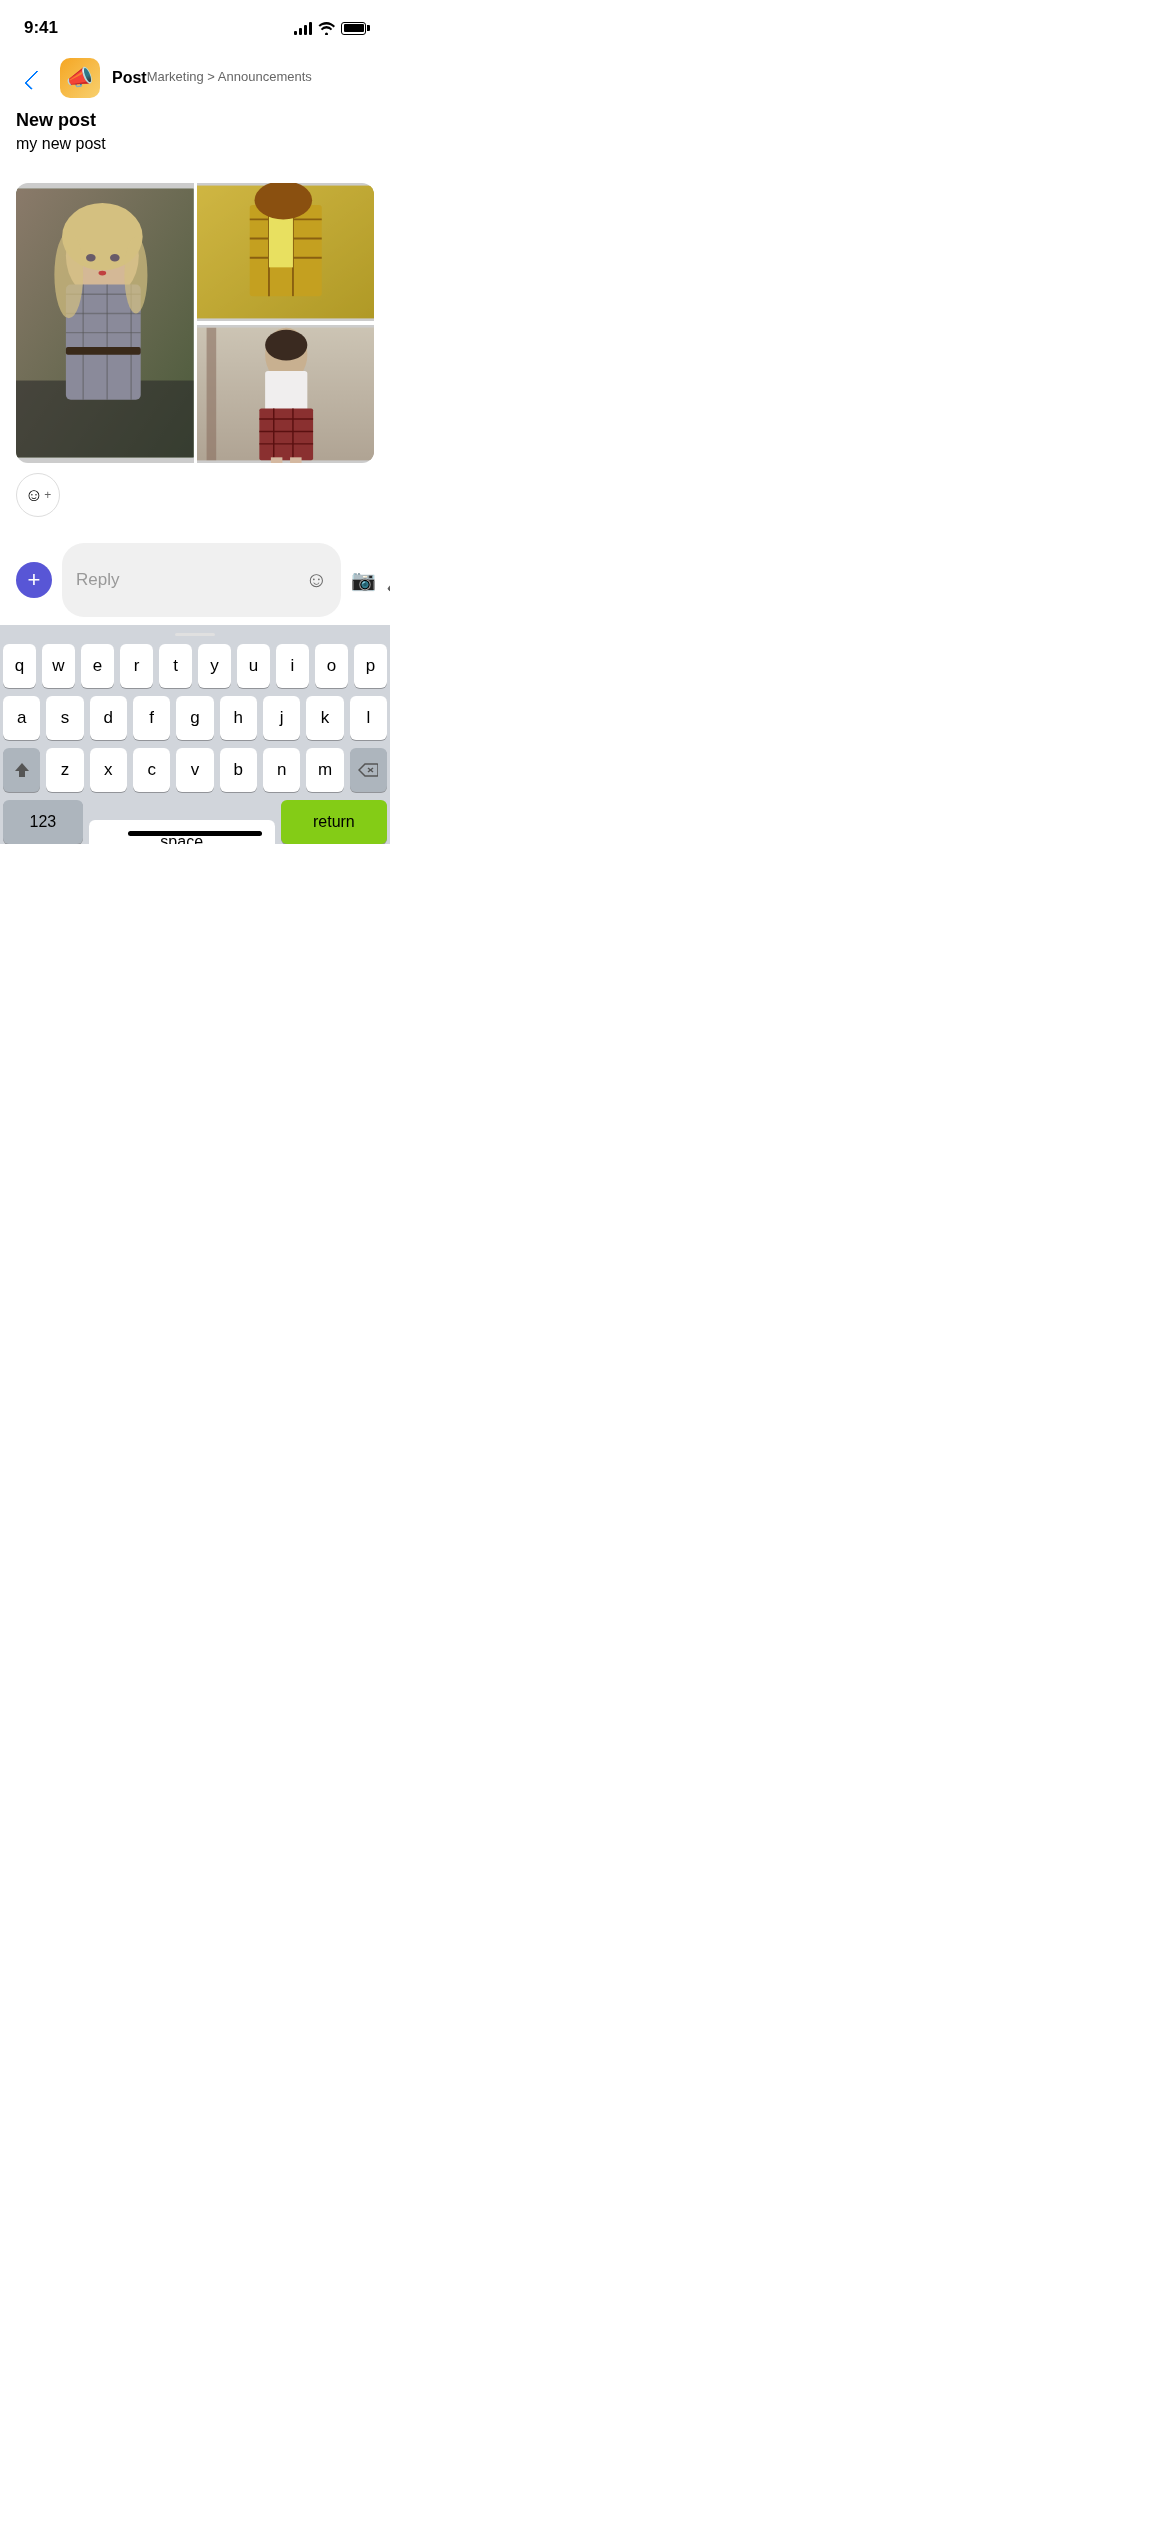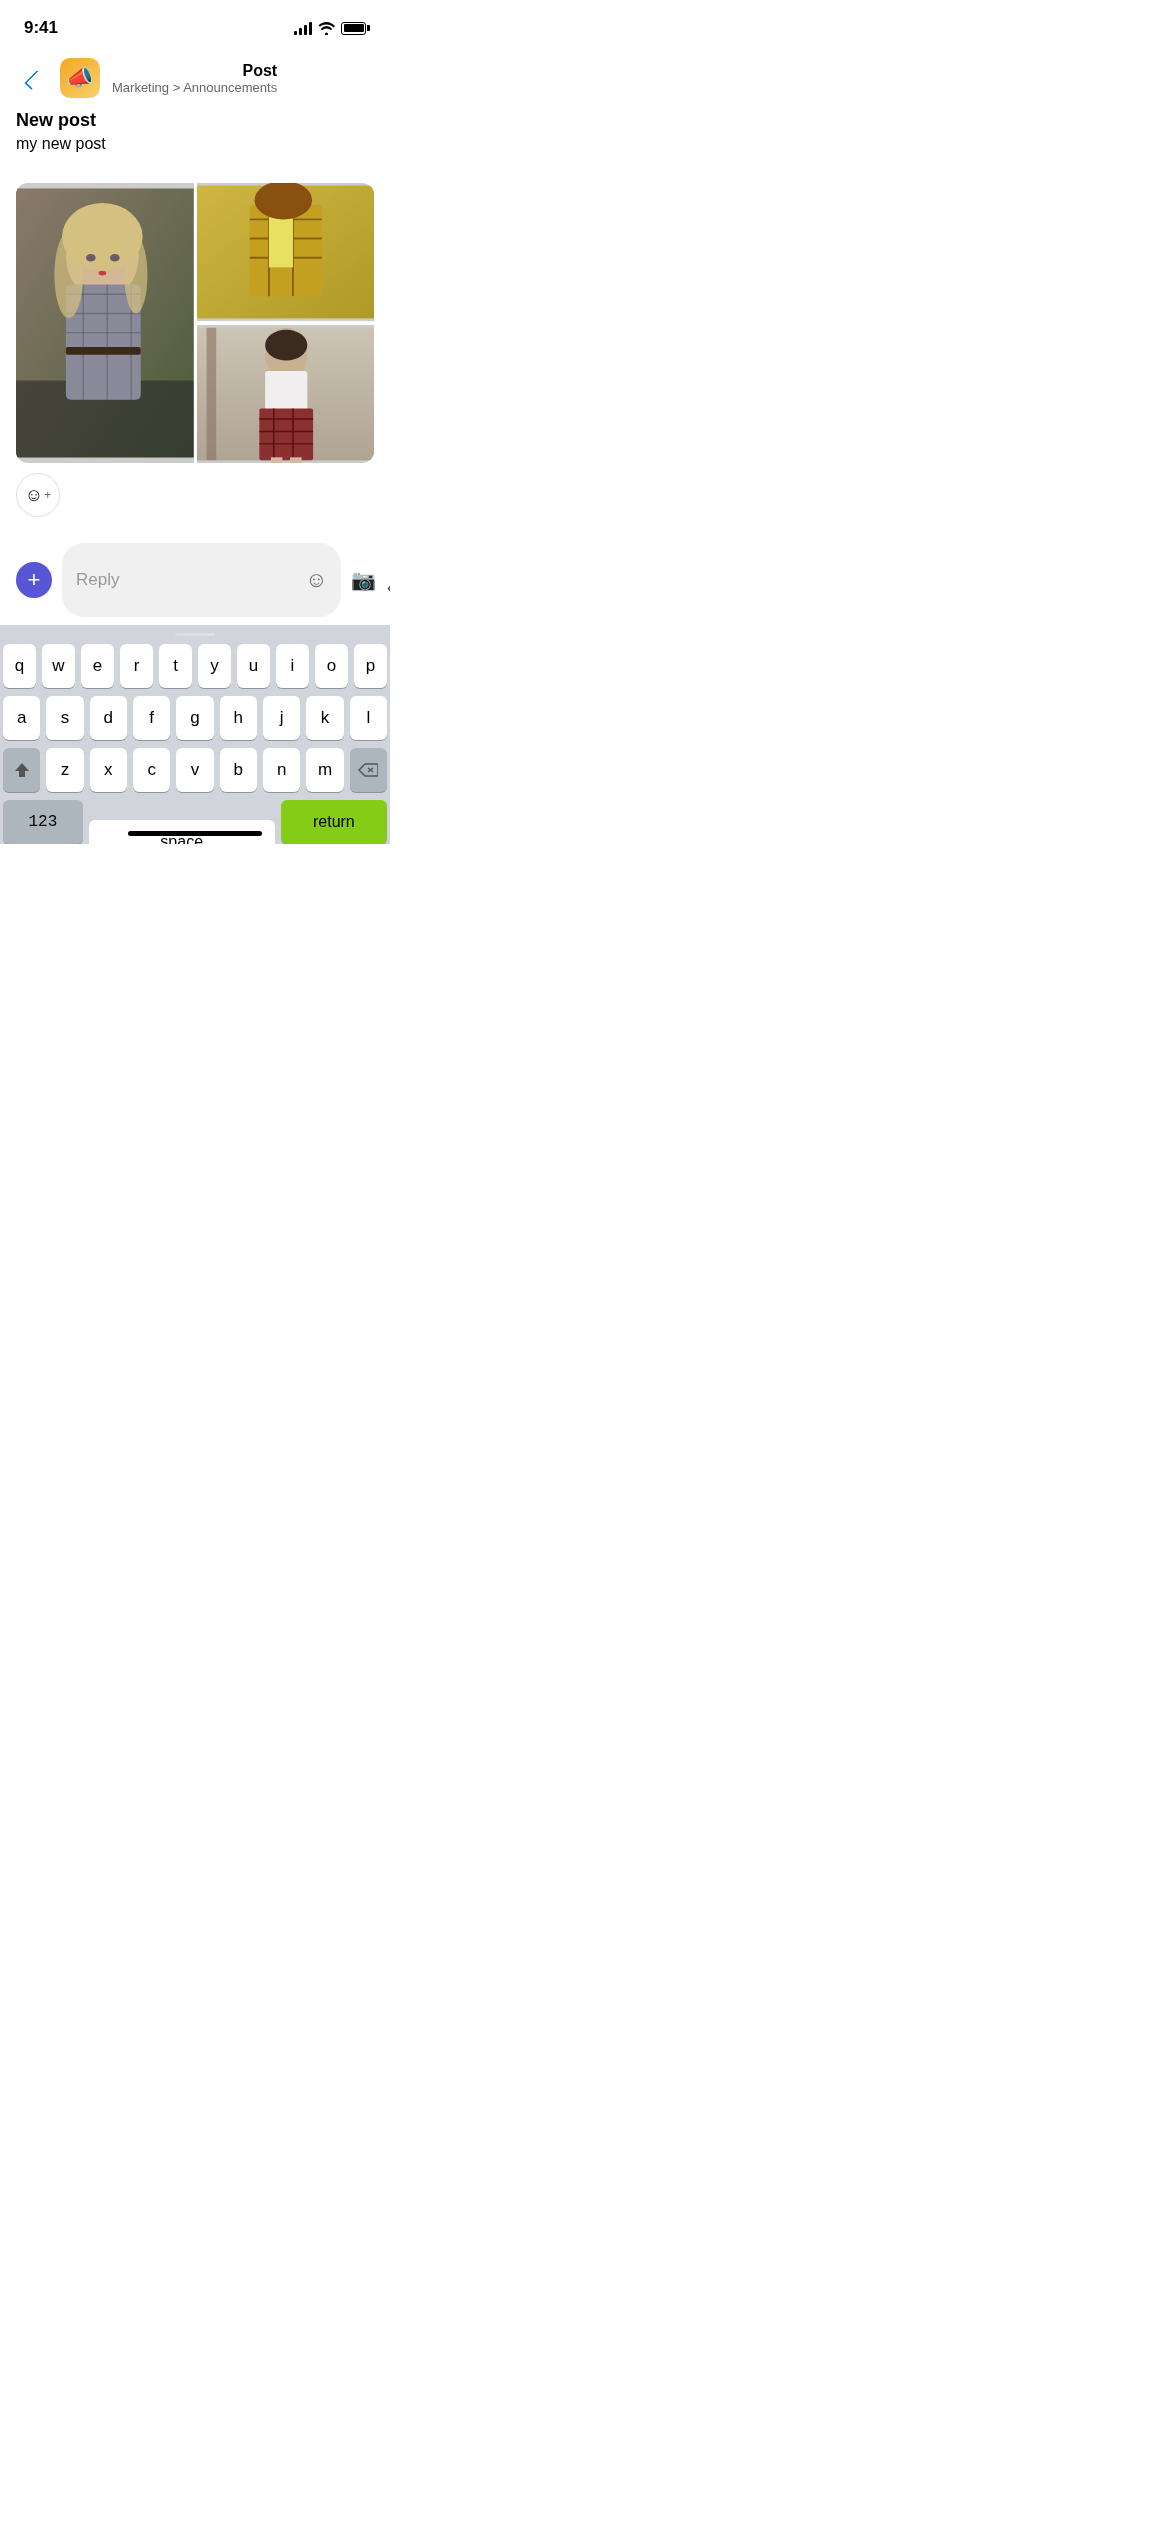--- a/index.html
+++ b/index.html
@@ -106,22 +106,21 @@
       border-radius: 10px;
       background: linear-gradient(135deg, #f5a623, #f8d06e);
       display: flex;
       align-items: center;
       justify-content: center;
       font-size: 22px;
       flex-shrink: 0;
     }
     .nav-text {
       display: flex;
-      flex-direction: column;
-      align-items: flex-end;
+      flex-direction: row;
     }
     .nav-title {
       font-size: 16px;
       font-weight: 600;
       color: #000;
     }
     .nav-subtitle {
       font-size: 13px;
       color: #666;
     }
@@ -292,21 +291,20 @@
     .key.return-key {
       max-width: none;
       flex: 2;
       font-size: 16px;
       background: #84cc16;
     }
     .key.numbers-key {
       max-width: none;
       flex: 1.5;
       font-size: 16px;
-      font-family: Liberation Mono, monospace;
     }
     .key.shift-key {
       max-width: 46px;
     }
     .key.delete-key {
       max-width: 46px;
     }
     .bottom-bar {
       background: #d1d5db;
       height: 54px;

